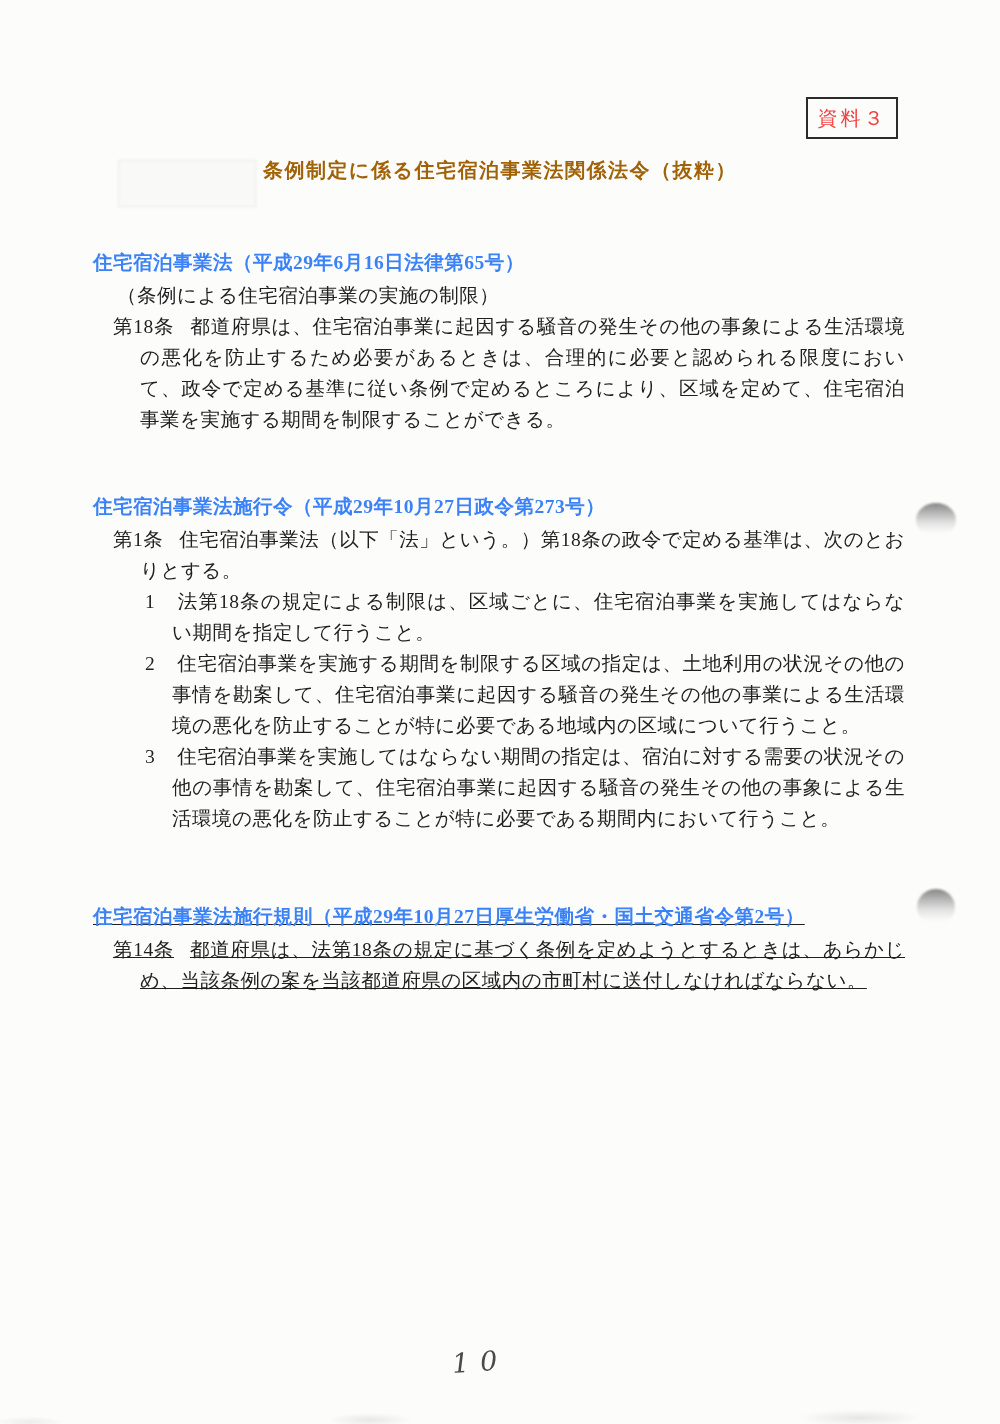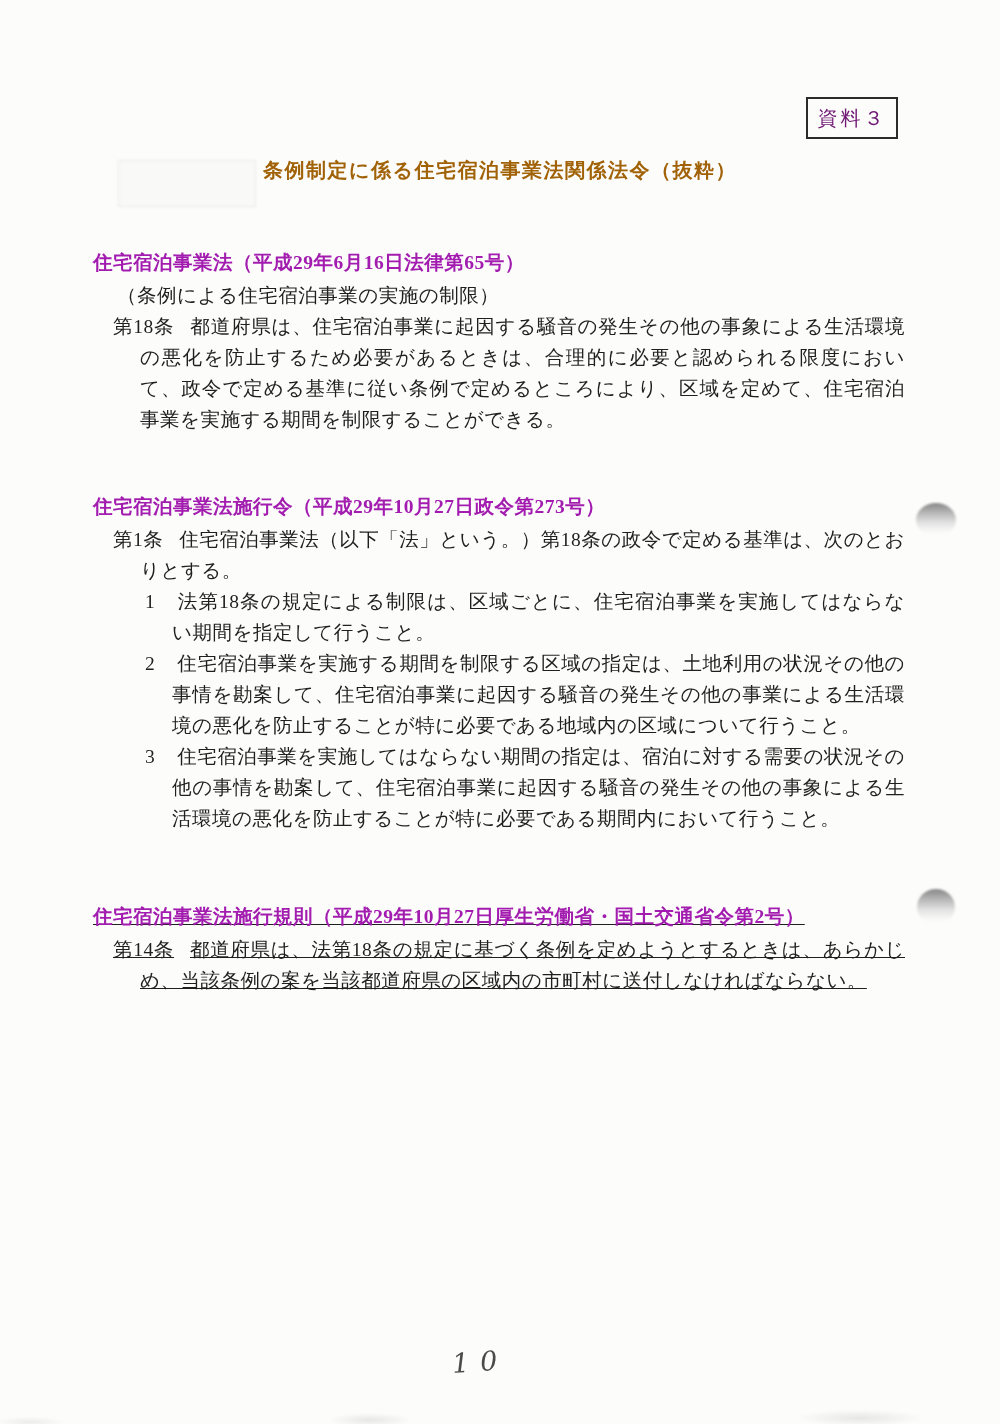--- a/index.html
+++ b/index.html
@@ -12,21 +12,21 @@
     color:#1f1f1f;
     overflow:hidden;
   }
   
   .doc-tag{
     position:absolute;left:806px;top:97px;
     width:92px;height:42px;
     border:2px solid #2b2b2b;
     display:flex;align-items:center;justify-content:center;
     font-size:20px;letter-spacing:3px;
-    color:#701a75;
+    color:#ef4444;
     box-sizing:border-box;
   }
   
   .title{
     position:absolute;left:0;top:157px;width:1000px;
     margin:0;
     text-align:center;
     font-size:20px;font-weight:600;
     letter-spacing:1.5px;
     color:#a16207;
@@ -37,21 +37,21 @@
     font-size:19.5px;line-height:31px;
     text-align:justify;
   }
   .sec1{top:247px;}
   .sec2{top:491px;}
   .sec3{top:901px;text-decoration:underline;}
   .law-heading{
     margin:0 0 2px 0;
     font-size:19.5px;font-weight:700;
     letter-spacing:.5px;
-    color:#a21caf;
+    color:#3b82f6;
     text-align:left;
   }
   .subheading{
     margin-left:24px;
     letter-spacing:.5px;
   }
   .article{
     padding-left:47px;
     text-indent:-27px;
     letter-spacing:.5px;

